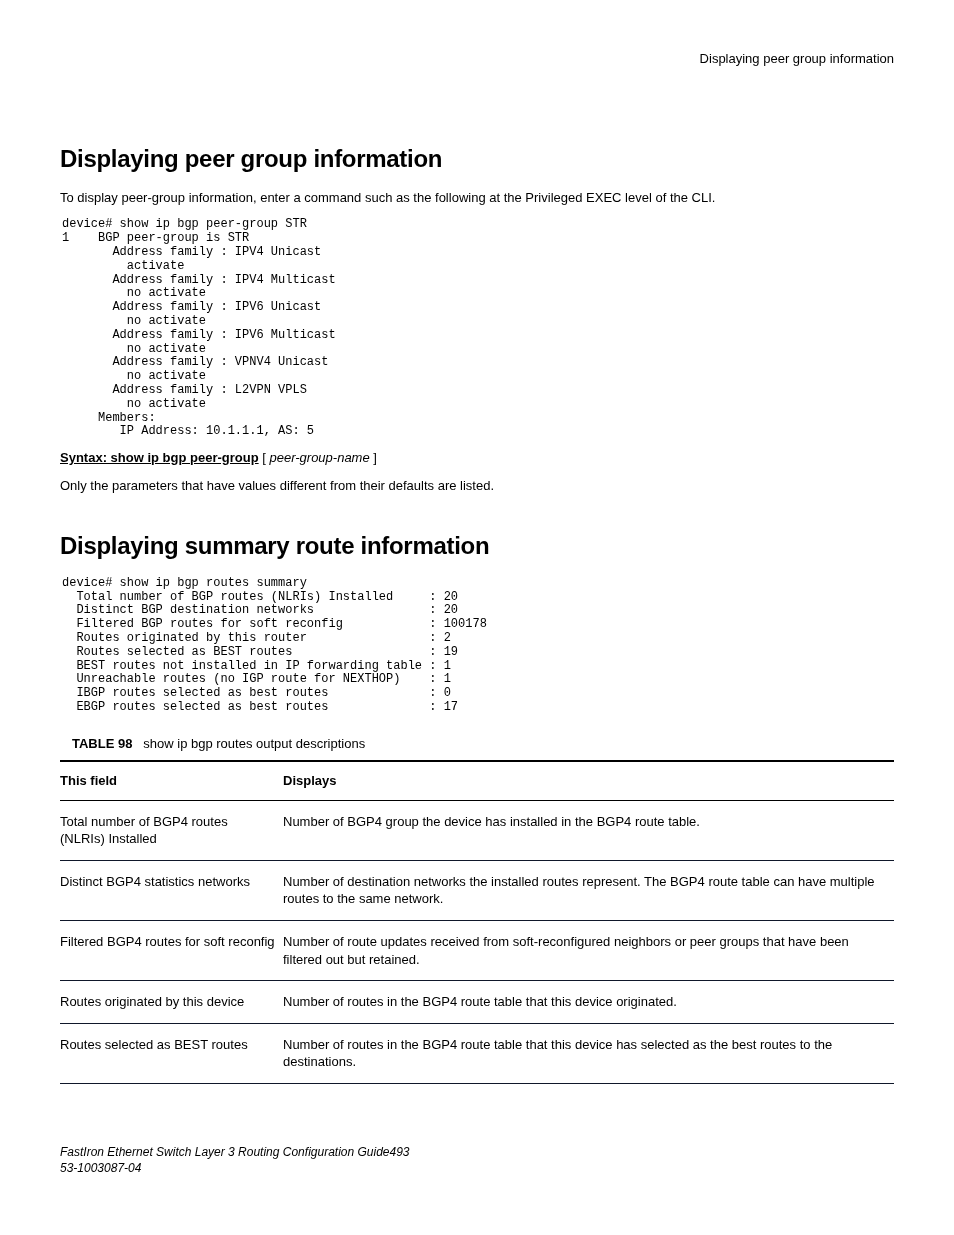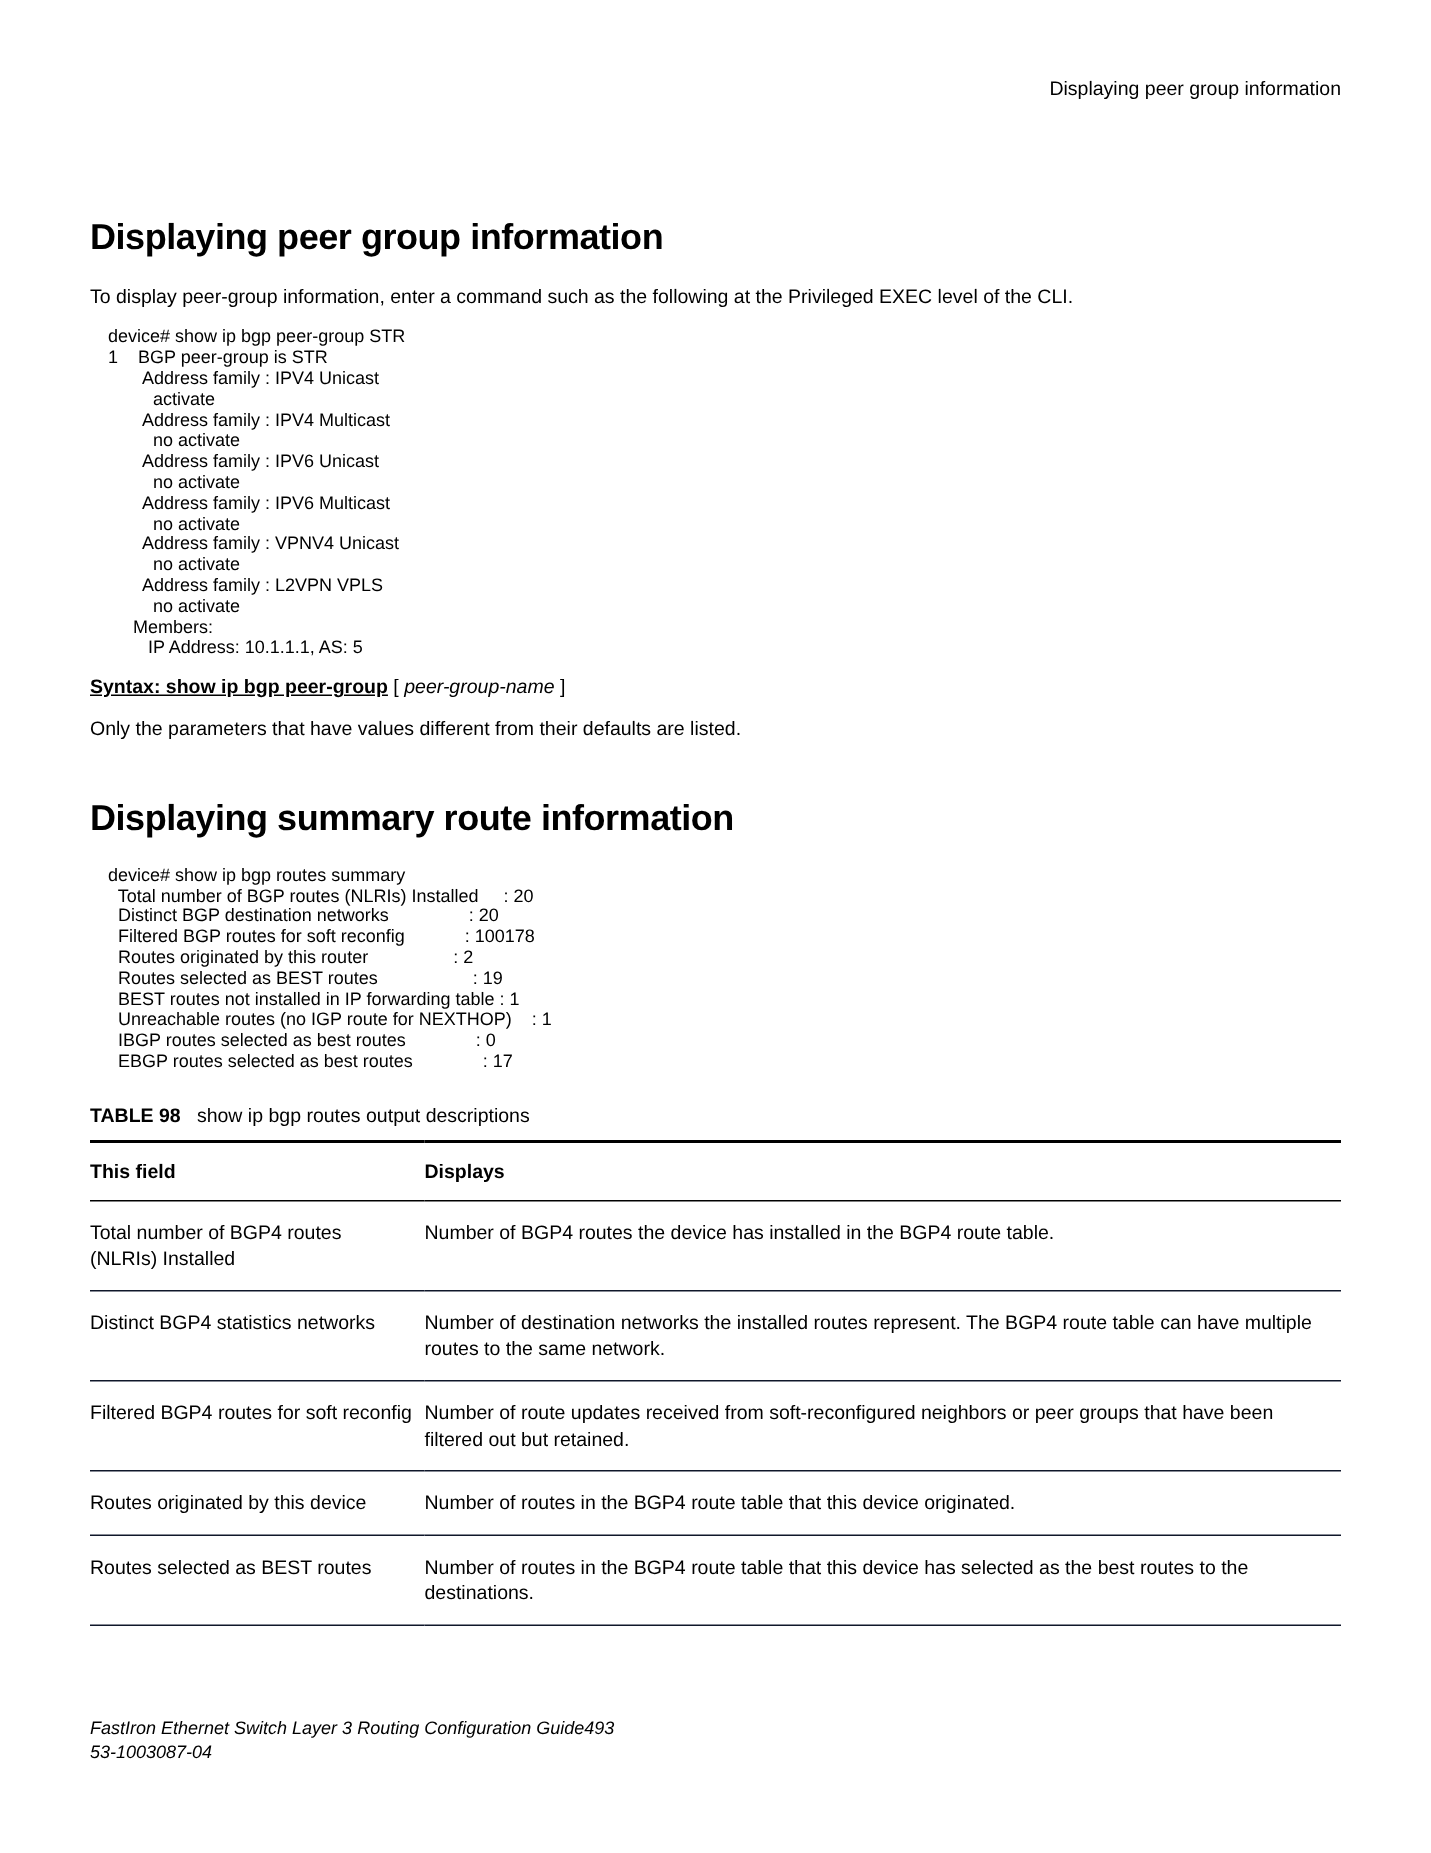--- a/index.html
+++ b/index.html
@@ -21,42 +21,42 @@
     font-family: Arial, Helvetica, sans-serif;
     font-weight: bold;
     font-size: 24px;
     margin: 0 0 14px 0;
     letter-spacing: -0.3px;
   }
   .para {
     margin: 0 0 12px 0;
   }
   pre {
-    font-family: Liberation Sans, sans-serif;
+    font-family: Liberation Mono, monospace;
     font-size: 12px;
     line-height: 1.15;
-    margin: 10px 0 10px 12px;
+    margin: 10px 0 10px 2px;
     white-space: pre;
   }
   .syntax {
     margin: 6px 0 10px 0;
   }
   .syntax b {
     font-weight: bold;
     text-decoration: underline;
   }
   .syntax i {
     font-style: italic;
     text-align: right;
   }
   .sect2 {
     margin-top: 36px;
   }
   .table-title {
-    margin: 20px 0 8px 0;
+    margin: 20px 0 8px 12px;
   }
   .table-title b {
     font-weight: bold;
   }
   table {
     border-collapse: collapse;
     width: 100%;
   }
   thead tr {
     border-top: 2px solid #000;
@@ -141,21 +141,21 @@
 <table>
   <thead>
     <tr>
       <th class="col1">This field</th>
       <th>Displays</th>
     </tr>
   </thead>
   <tbody>
     <tr>
       <td class="col1">Total number of BGP4 routes (NLRIs) Installed</td>
-      <td>Number of BGP4 routes the device has installed in the BGP4 route table.</td>
+      <td>Number of BGP4 group the device has installed in the BGP4 route table.</td>
     </tr>
     <tr>
       <td class="col1">Distinct BGP4 statistics networks</td>
       <td>Number of destination networks the installed routes represent. The BGP4 route table can have multiple routes to the same network.</td>
     </tr>
     <tr>
       <td class="col1">Filtered BGP4 routes for soft reconfig</td>
       <td>Number of route updates received from soft-reconfigured neighbors or peer groups that have been filtered out but retained.</td>
     </tr>
     <tr>

